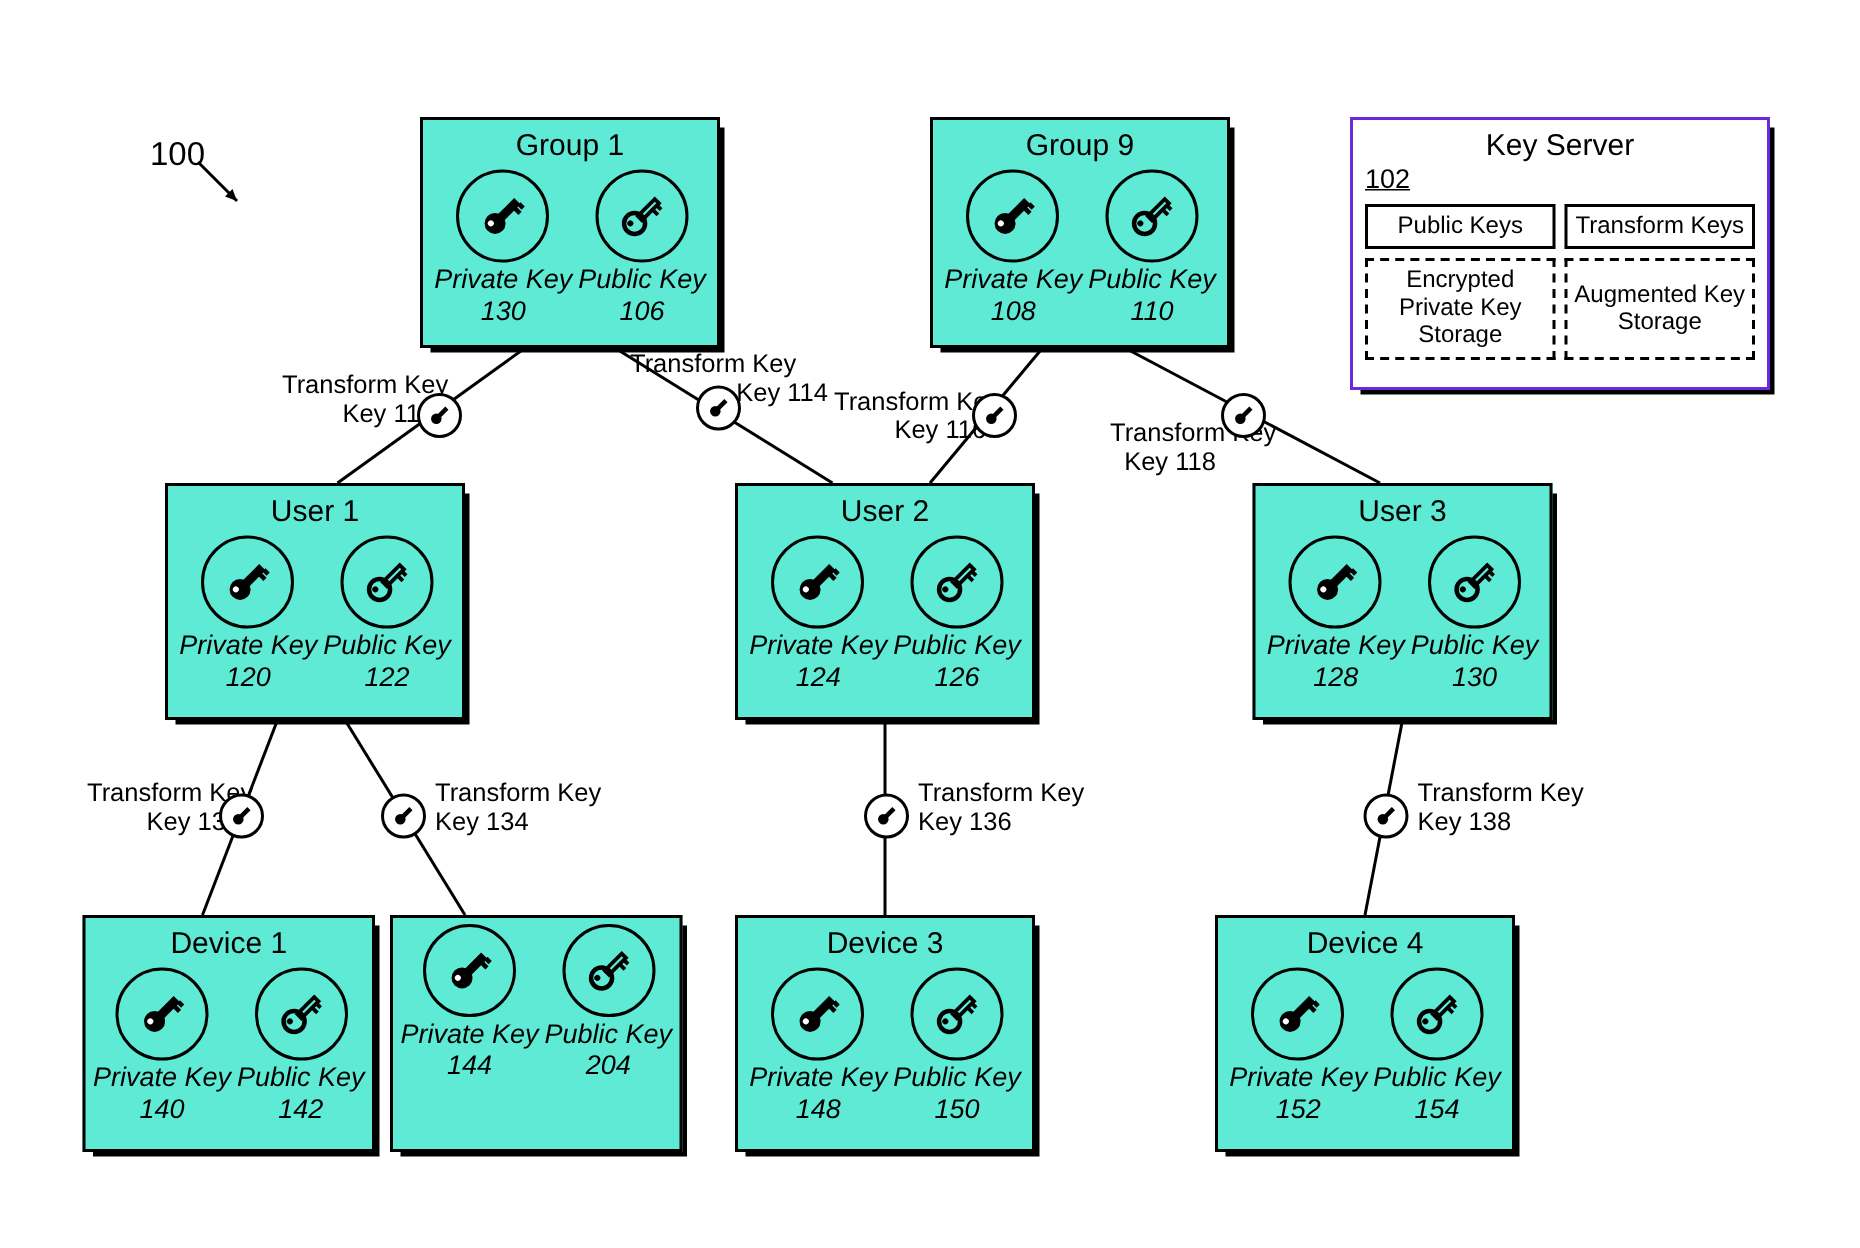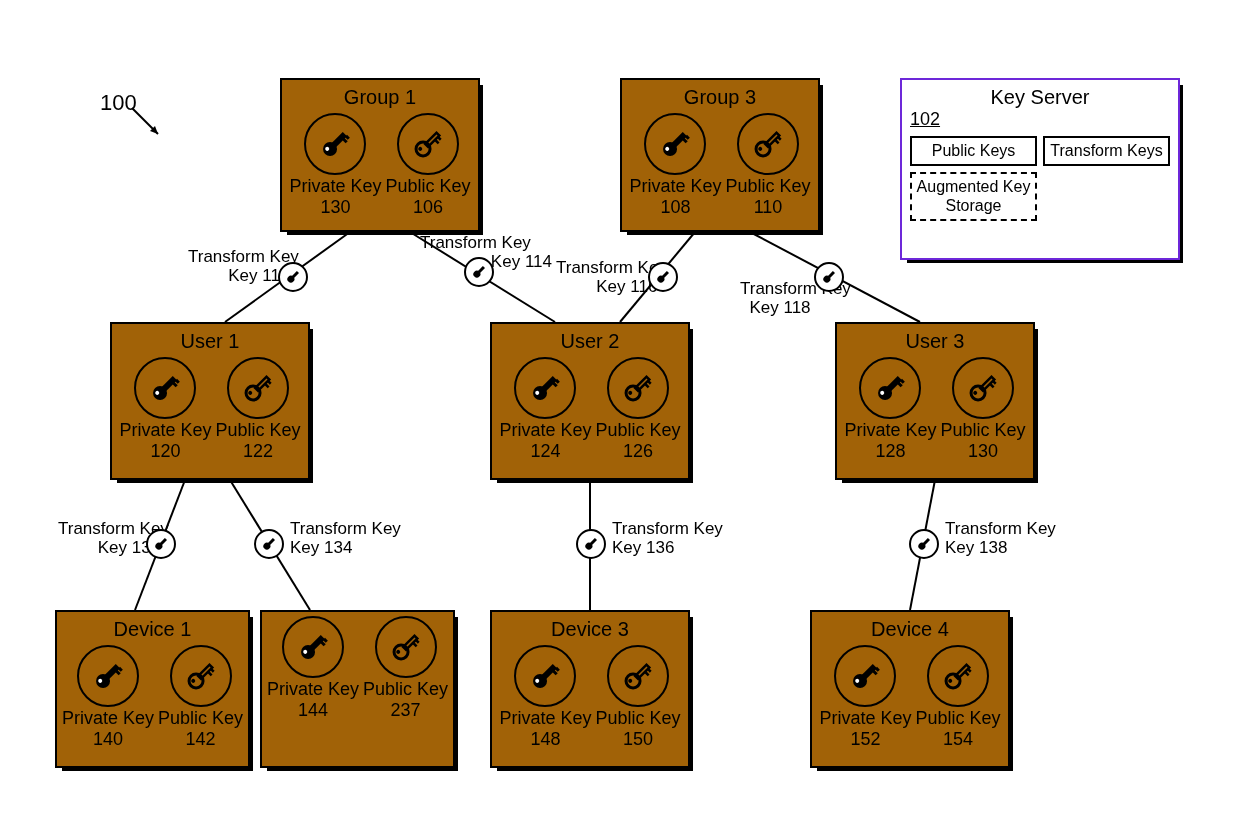--- a/index.html
+++ b/index.html
@@ -11,21 +11,21 @@
     font-family: Arial, Helvetica, sans-serif;
     color: #000;
   }
   .canvas {
     position: relative;
     width: 1080px;
     height: 832px;
   }
   .entity-box {
     position: absolute;
-    background: #a16207;
+    background: #5eead4;
     border: 2px solid #000;
     box-sizing: border-box;
   }
   .entity-box::after {
     content: "";
     position: absolute;
     top: 5px; right: -5px; bottom: -5px; left: 5px;
     background: #000;
     z-index: -1;
   }
@@ -33,20 +33,21 @@
   .box-title {
     text-align: center;
     font-size: 20px;
     margin-top: 6px;
   }
   .keys-row {
     display: flex;
     justify-content: center;
     gap: 4px;
     margin-top: 4px;
+    font-style: italic;
   }
   .key-cell { text-align: center; }
   .key-circle {
     width: 58px; height: 58px;
     border: 2px solid #000;
     border-radius: 50%;
     display: flex; align-items: center; justify-content: center;
     margin: 0 auto;
   }
   .key-label { font-size: 18px; margin-top: 2px; line-height: 1.1; }
@@ -171,21 +172,21 @@
           </div>
           <div class="key-label"><span>Public Key</span></div>
           <div class="key-num">106</div>
         </div>
       </div>
     </div>
   </div>
 
   <div class="shadow-wrap" style="left:620px; top:78px;">
     <div class="entity-box" style="width:200px; height:154px;">
-      <div class="box-title">Group 3</div>
+      <div class="box-title">Group 9</div>
       <div class="keys-row">
         <div class="key-cell">
           <div class="key-circle">
             <svg class="smallkey" width="40" height="40">
                 <g transform="rotate(-45 20 20)">
                   <circle cx="13" cy="20" r="7" fill="#000"></circle>
                   <rect x="18" y="17" width="16" height="6" fill="#000"></rect>
                   <rect x="28" y="22" width="3" height="5" fill="#000"></rect>
                   <rect x="32" y="22" width="3" height="4" fill="#000"></rect>
                   <circle cx="11" cy="18" r="2" fill="#fff"></circle>
@@ -214,20 +215,21 @@
     </div>
   </div>
 
   <div class="shadow-wrap" style="left:870px; top:78px;">
     <div class="ks-box" style="width:280px; height:182px;">
       <div class="ks-title">Key Server</div>
       <div class="ks-sub">102</div>
       <div class="ks-grid">
         <div class="ks-cell">Public Keys</div>
         <div class="ks-cell">Transform Keys</div>
+        <div class="ks-cell dashed">Encrypted Private Key Storage</div>
         <div class="ks-cell dashed">Augmented Key Storage</div>
       </div>
     </div>
   </div>
 
   <div class="shadow-wrap" style="left:110px; top:322px;">
     <div class="entity-box" style="width:200px; height:158px;">
       <div class="box-title">User 1</div>
       <div class="keys-row">
         <div class="key-cell">
@@ -402,21 +404,21 @@
                 <g transform="rotate(-45 20 20)">
                   <circle cx="13" cy="20" r="7" fill="none" stroke="#000" stroke-width="3"></circle>
                   <rect x="18" y="18" width="16" height="4" fill="none" stroke="#000" stroke-width="2.5"></rect>
                   <line x1="28" y1="22" x2="28" y2="27" stroke="#000" stroke-width="2.5"></line>
                   <line x1="32" y1="22" x2="32" y2="26" stroke="#000" stroke-width="2.5"></line>
                   <circle cx="11" cy="18" r="2" fill="#000"></circle>
                 </g>
               </svg>
             </div>
             <div class="key-label"><span>Public Key</span></div>
-            <div class="key-num">237</div>
+            <div class="key-num">204</div>
           </div>
       </div>
     </div>
   </div>
 
   <div class="shadow-wrap" style="left:490px; top:610px;">
     <div class="entity-box" style="width:200px; height:158px;">
       <div class="box-title">Device 3</div>
       <div class="keys-row">
         <div class="key-cell">

